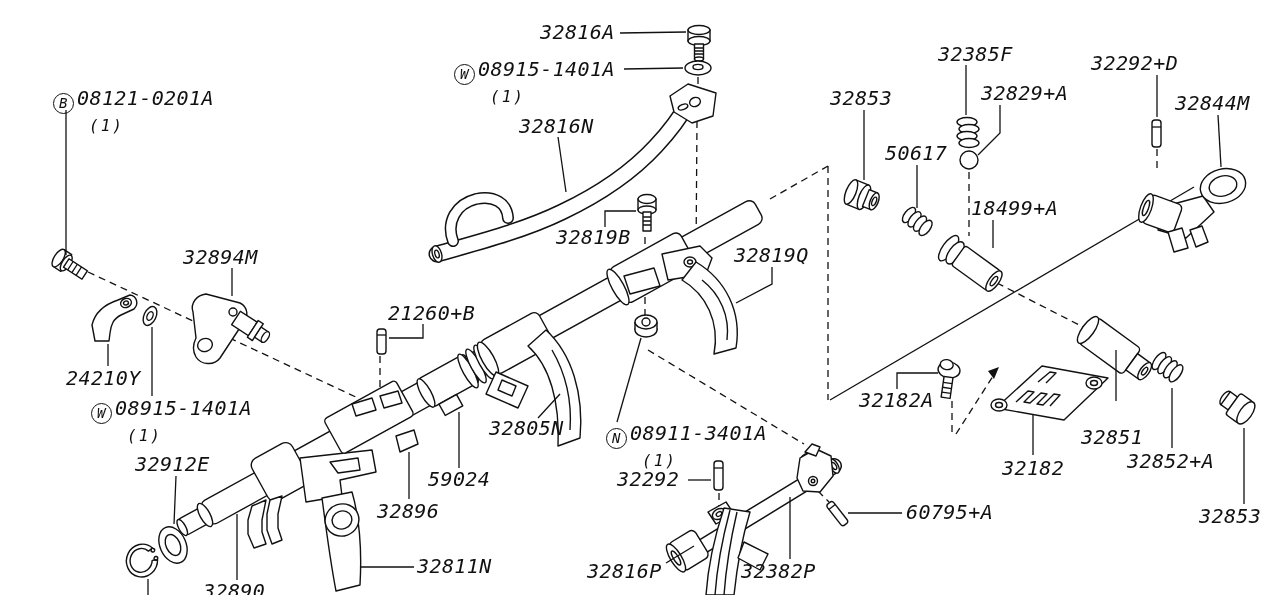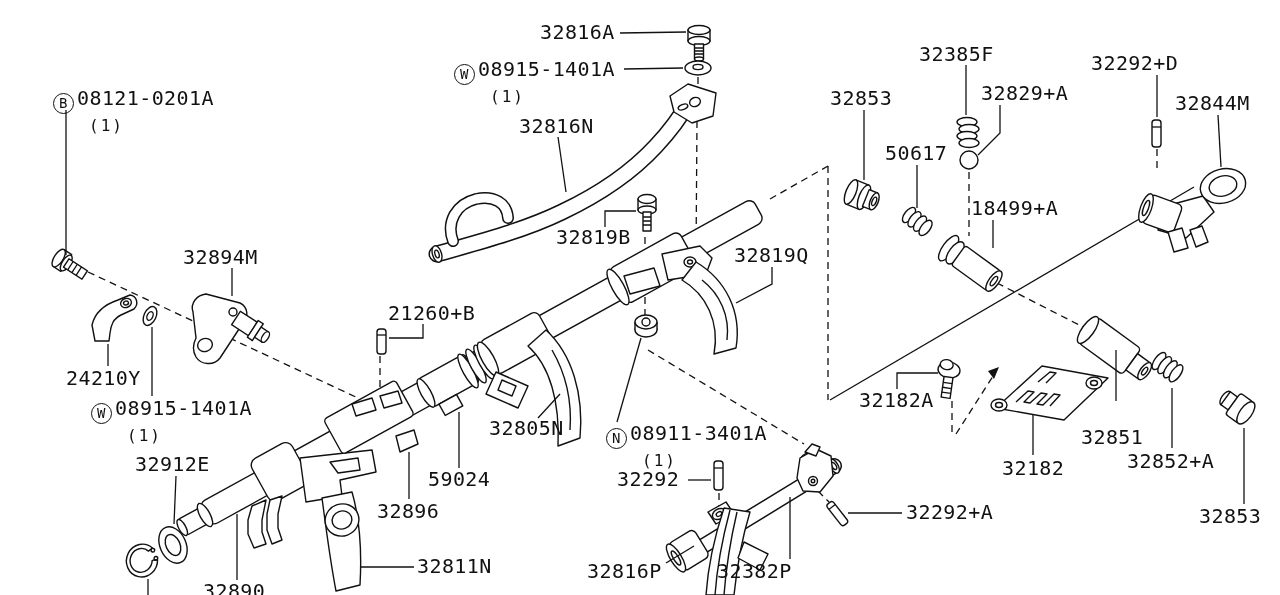--- a/index.html
+++ b/index.html
@@ -1,19 +1,19 @@
 <!DOCTYPE html>
 <html><head>
 <meta charset="utf-8">
 <style>
   html,body{margin:0;padding:0;background:#e8e8e8;}
   .stage{position:relative;width:1280px;height:595px;background:#fff;overflow:hidden;
          font-family:"DejaVu Sans Mono","Liberation Mono",monospace;color:#111;}
   .stage svg{position:absolute;left:0;top:0;}
-  .lbl{position:absolute;white-space:nowrap;font-size:20px;letter-spacing:.4px;line-height:20px;}
+  .lbl{position:absolute;white-space:nowrap;font-size:20px;letter-spacing:.4px;line-height:20px;font-style:italic;}
   .lbl .circ{display:inline-block;width:21px;height:21px;border:1.6px solid #111;border-radius:50%;
              font-size:14px;line-height:18px;text-align:center;vertical-align:-3px;margin-right:3px;
              box-sizing:border-box;}
   .lbl .qty{font-size:16px;margin-left:36px;margin-top:2px;letter-spacing:2px;}
   .p{fill:#fff;stroke:#111;stroke-width:1.4;stroke-linejoin:round;}
   .o{fill:none;stroke:#111;stroke-width:1.4;stroke-linejoin:round;}
   .ln{fill:none;stroke:#111;stroke-width:1.3;}
   .dash{fill:none;stroke:#111;stroke-width:1.3;stroke-dasharray:7 5;}
   .tubo{fill:none;stroke:#111;stroke-linecap:round;}
   .tubi{fill:none;stroke:#fff;stroke-linecap:round;}
@@ -375,25 +375,25 @@
 <div class="lbl" style="left:489px;top:418px">32805N</div>
 <div class="lbl" style="left:428px;top:469px">59024</div>
 <div class="lbl" style="left:377px;top:501px">32896</div>
 <div class="lbl" style="left:417px;top:556px">32811N</div>
 <div class="lbl" style="left:606px;top:423px">
   <span class="circ">N</span><span>08911-3401A</span>
   <div class="qty">(1)</div>
 </div>
 <div class="lbl" style="left:617px;top:469px">32292</div>
 <div class="lbl" style="left:587px;top:561px">32816P</div>
-<div class="lbl" style="left:717px;top:561px">32382P</div>
-<div class="lbl" style="left:906px;top:502px">32292+A</div>
+<div class="lbl" style="left:741px;top:561px">32382P</div>
+<div class="lbl" style="left:906px;top:502px">60795+A</div>
 <div class="lbl" style="left:830px;top:88px">32853</div>
 <div class="lbl" style="left:885px;top:143px">50617</div>
-<div class="lbl" style="left:919px;top:44px">32385F</div>
+<div class="lbl" style="left:938px;top:44px">32385F</div>
 <div class="lbl" style="left:981px;top:83px">32829+A</div>
 <div class="lbl" style="left:971px;top:198px">18499+A</div>
 <div class="lbl" style="left:1091px;top:53px">32292+D</div>
 <div class="lbl" style="left:1175px;top:93px">32844M</div>
 <div class="lbl" style="left:859px;top:390px">32182A</div>
 <div class="lbl" style="left:1002px;top:458px">32182</div>
 <div class="lbl" style="left:1081px;top:427px">32851</div>
 <div class="lbl" style="left:1127px;top:451px">32852+A</div>
 <div class="lbl" style="left:1199px;top:506px">32853</div>
 

